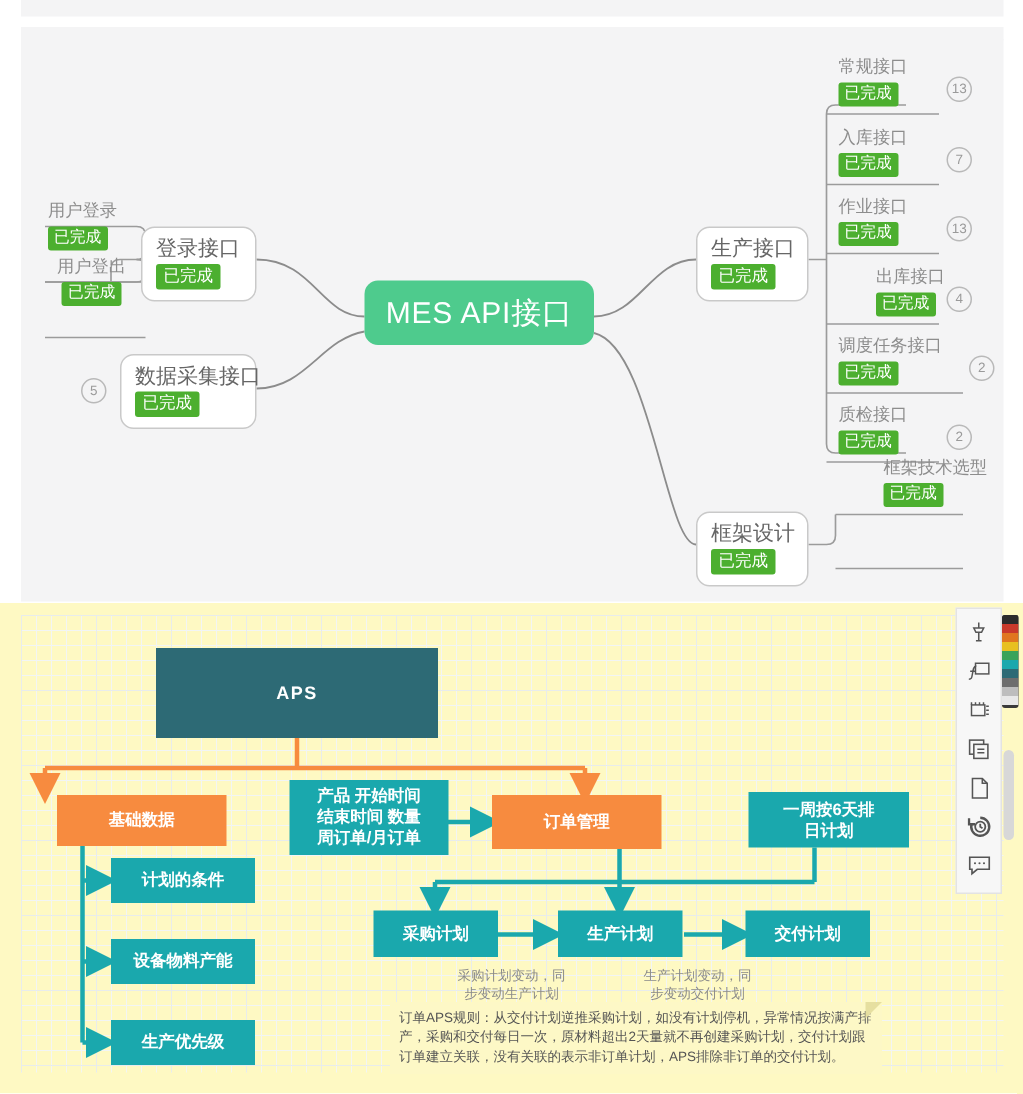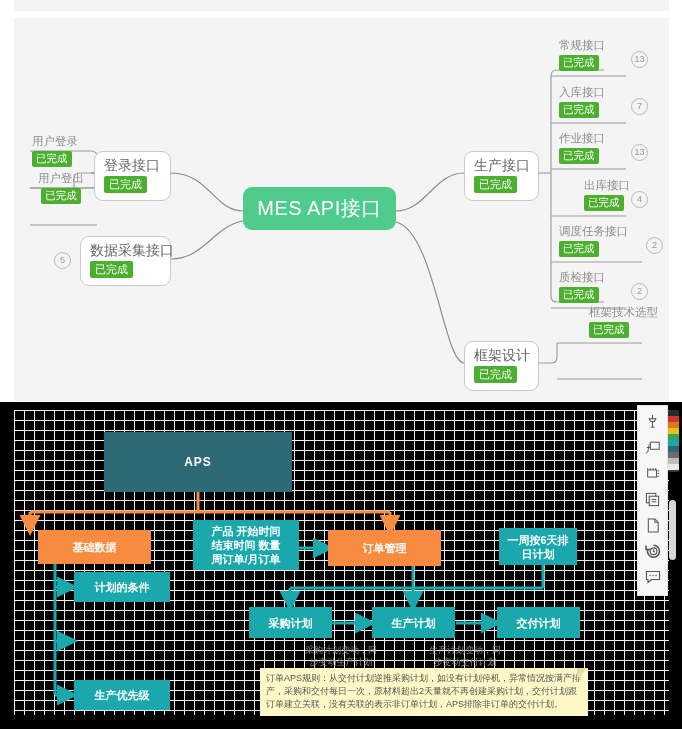--- a/index.html
+++ b/index.html
@@ -23,21 +23,21 @@
   .leaf .ntitle{font-size:11.5px;color:#8d8d8d;line-height:14px;white-space:nowrap;}
   .badge{display:inline-block;background:#4caf2f;color:#fff;font-size:10.5px;line-height:13px;
          padding:1px 4px 2px 4px;border-radius:2px;margin-top:2px;white-space:nowrap;}
   .node .badge{font-size:11px;line-height:14px;padding:1px 5px 2px 5px;}
   .center-node{position:absolute;background:#4ecb8d;border-radius:9px;display:flex;
         align-items:center;justify-content:center;color:#fff;font-size:20px;letter-spacing:.5px;}
   .cnum{position:absolute;width:15px;height:15px;border:1px solid #b9b9b9;border-radius:50%;
         color:#9a9a9a;font-size:9px;line-height:15px;text-align:center;background:#f4f4f5;}
 
   
-  .flow{position:absolute;left:0;top:402px;width:682px;height:327px;background:#000000;overflow:hidden;}
+  .flow{position:absolute;left:0;top:402px;width:682px;height:327px;background:#fef9c3;overflow:hidden;}
   .grid{position:absolute;left:14px;top:8px;width:655px;height:305px;
         background-image:
           linear-gradient(to right,#e8ecec 1px,transparent 1px),
           linear-gradient(to bottom,#e8ecec 1px,transparent 1px),
           linear-gradient(to right,#f2f5f5 1px,transparent 1px),
           linear-gradient(to bottom,#f2f5f5 1px,transparent 1px);
         background-size:50px 50px,50px 50px,10px 10px,10px 10px;}
   .flow-svg{position:absolute;left:0;top:0;width:682px;height:327px;}
   .fbox{position:absolute;box-sizing:border-box;display:flex;align-items:center;justify-content:center;
         text-align:center;color:#ffffff;font-weight:bold;font-size:11px;line-height:14px;}
@@ -243,24 +243,25 @@
   <div class="fbox darkteal" style="left:104px;top:30px;width:188px;height:60px;">APS</div>
 
   <div class="fbox orange" style="left:38px;top:128px;width:113px;height:34px;">基础数据</div>
 
   <div class="fbox teal" style="left:193px;top:118px;width:106px;height:50px;white-space:pre-line;">产品 开始时间
 结束时间 数量
 周订单/月订单</div>
 
   <div class="fbox orange" style="left:328px;top:128px;width:113px;height:36px;">订单管理</div>
 
-  <div class="fbox teal" style="left:499px;top:126px;width:78px;height:37px;white-space:pre-line;">一周按6天排
+  <div class="fbox teal" style="left:499px;top:126px;width:107px;height:37px;white-space:pre-line;">一周按6天排
 日计划</div>
 
   <div class="fbox teal" style="left:74px;top:170px;width:96px;height:30px;">计划的条件</div>
+  <div class="fbox teal" style="left:74px;top:224px;width:96px;height:30px;">设备物料产能</div>
   <div class="fbox teal" style="left:74px;top:278px;width:96px;height:30px;">生产优先级</div>
 
   <div class="fbox teal" style="left:249px;top:205px;width:83px;height:31px;">采购计划</div>
   <div class="fbox teal" style="left:372px;top:205px;width:83px;height:31px;">生产计划</div>
   <div class="fbox teal" style="left:497px;top:205px;width:83px;height:31px;">交付计划</div>
 
   <div class="edge-label" style="left:296px;top:242px;width:90px;white-space:pre-line;">采购计划变动，同
 步变动生产计划</div>
   <div class="edge-label" style="left:420px;top:242px;width:90px;white-space:pre-line;">生产计划变动，同
 步变动交付计划</div>

